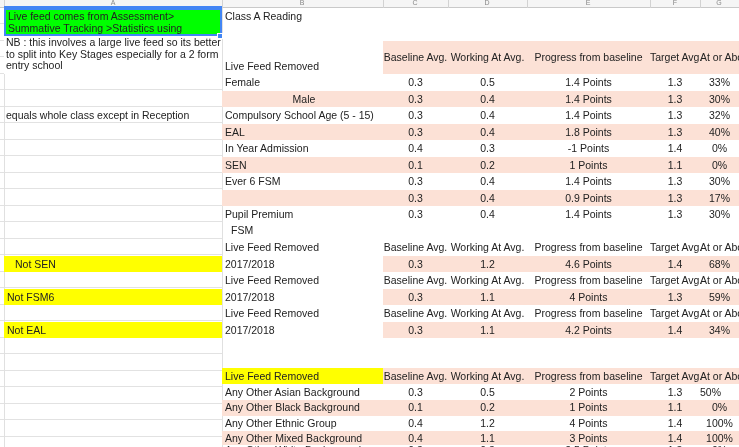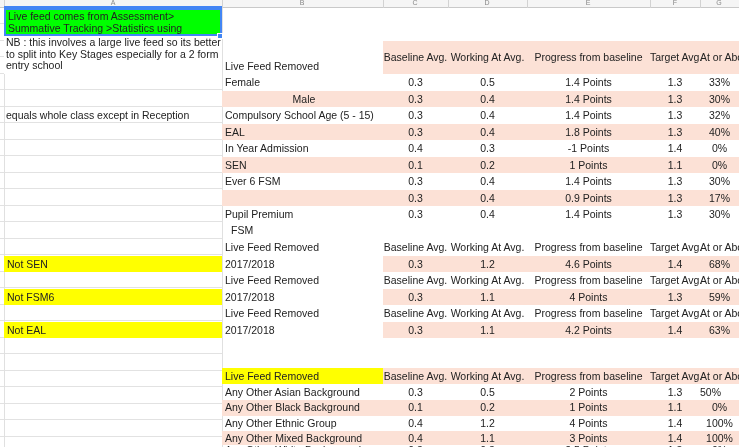--- a/index.html
+++ b/index.html
@@ -53,20 +53,21 @@
       <span class="colsep" style="left: 650px;"></span>
       <span class="colsep" style="left: 700px;"></span>
     </div>
   <div id="colsel" class="abs"></div>
 
   <div id="nb-cover" class="abs"></div>
   <div id="note-green" class="abs">Live feed comes from Assessment&gt; Summative Tracking &gt;Statistics using various groupings</div>
   <div id="fill-handle" class="abs"></div>
   <div id="note-nb" class="abs">NB : this involves a large live feed so its better to split into Key Stages especially for a 2 form entry school</div>
   <div id="note-equals" class="abs">equals whole class except in Reception</div>
+  <div id="sheet-title" class="abs">Class A Reading</div>
 
   <div id="dyn">
       <div class="cell" style="left: 383px; top: 41px; width: 356px; height: 33px; background: rgb(252, 225, 214);"></div>
       <div class="cell" style="left: 383px; top: 41px; width: 65px; height: 33px; line-height: 33px; text-align: center; padding-left: 0px; box-sizing: border-box;">Baseline Avg.</div>
       <div class="cell" style="left: 448px; top: 41px; width: 79px; height: 33px; line-height: 33px; text-align: center; padding-left: 0px; box-sizing: border-box;">Working At Avg.</div>
       <div class="cell" style="left: 527px; top: 41px; width: 123px; height: 33px; line-height: 33px; text-align: center; padding-left: 0px; box-sizing: border-box;">Progress from baseline</div>
       <div class="cell" style="left: 650px; top: 41px; width: 50px; height: 33px; line-height: 33px; text-align: center; padding-left: 0px; box-sizing: border-box;">Target Avg.</div>
       <div class="cell" style="left: 700px; top: 41px; width: 39px; height: 33px; line-height: 33px; text-align: center; padding-left: 0px; box-sizing: border-box;">At or Above</div>
       <div class="cell" style="left: 222px; top: 57.5px; width: 161px; height: 16.5px; line-height: 16.5px; text-align: left; padding-left: 3px; box-sizing: border-box;">Live Feed Removed</div>
       <div class="cell" style="left: 222px; top: 74px; width: 161px; height: 16.5px; line-height: 16.5px; text-align: left; padding-left: 3px; box-sizing: border-box;">Female</div>
@@ -127,21 +128,21 @@
       <div class="cell" style="left: 527px; top: 206px; width: 123px; height: 16.5px; line-height: 16.5px; text-align: center; padding-left: 0px; box-sizing: border-box;">1.4 Points</div>
       <div class="cell" style="left: 650px; top: 206px; width: 50px; height: 16.5px; line-height: 16.5px; text-align: center; padding-left: 0px; box-sizing: border-box;">1.3</div>
       <div class="cell" style="left: 700px; top: 206px; width: 39px; height: 16.5px; line-height: 16.5px; text-align: center; padding-left: 0px; box-sizing: border-box;">30%</div>
       <div class="cell" style="left: 222px; top: 239px; width: 161px; height: 16.5px; line-height: 16.5px; text-align: left; padding-left: 3px; box-sizing: border-box;">Live Feed Removed</div>
       <div class="cell" style="left: 383px; top: 239px; width: 65px; height: 16.5px; line-height: 16.5px; text-align: center; padding-left: 0px; box-sizing: border-box;">Baseline Avg.</div>
       <div class="cell" style="left: 448px; top: 239px; width: 79px; height: 16.5px; line-height: 16.5px; text-align: center; padding-left: 0px; box-sizing: border-box;">Working At Avg.</div>
       <div class="cell" style="left: 527px; top: 239px; width: 123px; height: 16.5px; line-height: 16.5px; text-align: center; padding-left: 0px; box-sizing: border-box;">Progress from baseline</div>
       <div class="cell" style="left: 650px; top: 239px; width: 50px; height: 16.5px; line-height: 16.5px; text-align: center; padding-left: 0px; box-sizing: border-box;">Target Avg.</div>
       <div class="cell" style="left: 700px; top: 239px; width: 39px; height: 16.5px; line-height: 16.5px; text-align: center; padding-left: 0px; box-sizing: border-box;">At or Above</div>
       <div class="cell" style="left: 4px; top: 255.5px; width: 218px; height: 16.5px; background: rgb(255, 255, 0);"></div>
-      <div class="cell" style="left: 4px; top: 255.5px; width: 218px; height: 16.5px; line-height: 16.5px; text-align: left; padding-left: 3px; box-sizing: border-box;">Not SEN</div>
+      <div class="cell" style="left: 12px; top: 255.5px; width: 218px; height: 16.5px; line-height: 16.5px; text-align: left; padding-left: 3px; box-sizing: border-box;">Not SEN</div>
       <div class="cell" style="left: 222px; top: 255.5px; width: 161px; height: 16.5px; line-height: 16.5px; text-align: left; padding-left: 3px; box-sizing: border-box;">2017/2018</div>
       <div class="cell" style="left: 383px; top: 255.5px; width: 356px; height: 16.5px; background: rgb(252, 225, 214);"></div>
       <div class="cell" style="left: 383px; top: 255.5px; width: 65px; height: 16.5px; line-height: 16.5px; text-align: center; padding-left: 0px; box-sizing: border-box;">0.3</div>
       <div class="cell" style="left: 448px; top: 255.5px; width: 79px; height: 16.5px; line-height: 16.5px; text-align: center; padding-left: 0px; box-sizing: border-box;">1.2</div>
       <div class="cell" style="left: 527px; top: 255.5px; width: 123px; height: 16.5px; line-height: 16.5px; text-align: center; padding-left: 0px; box-sizing: border-box;">4.6 Points</div>
       <div class="cell" style="left: 650px; top: 255.5px; width: 50px; height: 16.5px; line-height: 16.5px; text-align: center; padding-left: 0px; box-sizing: border-box;">1.4</div>
       <div class="cell" style="left: 700px; top: 255.5px; width: 39px; height: 16.5px; line-height: 16.5px; text-align: center; padding-left: 0px; box-sizing: border-box;">68%</div>
       <div class="cell" style="left: 222px; top: 272px; width: 161px; height: 16.5px; line-height: 16.5px; text-align: left; padding-left: 3px; box-sizing: border-box;">Live Feed Removed</div>
       <div class="cell" style="left: 383px; top: 272px; width: 65px; height: 16.5px; line-height: 16.5px; text-align: center; padding-left: 0px; box-sizing: border-box;">Baseline Avg.</div>
       <div class="cell" style="left: 448px; top: 272px; width: 79px; height: 16.5px; line-height: 16.5px; text-align: center; padding-left: 0px; box-sizing: border-box;">Working At Avg.</div>
@@ -164,21 +165,21 @@
       <div class="cell" style="left: 650px; top: 305px; width: 50px; height: 16.5px; line-height: 16.5px; text-align: center; padding-left: 0px; box-sizing: border-box;">Target Avg.</div>
       <div class="cell" style="left: 700px; top: 305px; width: 39px; height: 16.5px; line-height: 16.5px; text-align: center; padding-left: 0px; box-sizing: border-box;">At or Above</div>
       <div class="cell" style="left: 4px; top: 321.5px; width: 218px; height: 16.5px; background: rgb(255, 255, 0);"></div>
       <div class="cell" style="left: 4px; top: 321.5px; width: 218px; height: 16.5px; line-height: 16.5px; text-align: left; padding-left: 3px; box-sizing: border-box;">Not EAL</div>
       <div class="cell" style="left: 222px; top: 321.5px; width: 161px; height: 16.5px; line-height: 16.5px; text-align: left; padding-left: 3px; box-sizing: border-box;">2017/2018</div>
       <div class="cell" style="left: 383px; top: 321.5px; width: 356px; height: 16.5px; background: rgb(252, 225, 214);"></div>
       <div class="cell" style="left: 383px; top: 321.5px; width: 65px; height: 16.5px; line-height: 16.5px; text-align: center; padding-left: 0px; box-sizing: border-box;">0.3</div>
       <div class="cell" style="left: 448px; top: 321.5px; width: 79px; height: 16.5px; line-height: 16.5px; text-align: center; padding-left: 0px; box-sizing: border-box;">1.1</div>
       <div class="cell" style="left: 527px; top: 321.5px; width: 123px; height: 16.5px; line-height: 16.5px; text-align: center; padding-left: 0px; box-sizing: border-box;">4.2 Points</div>
       <div class="cell" style="left: 650px; top: 321.5px; width: 50px; height: 16.5px; line-height: 16.5px; text-align: center; padding-left: 0px; box-sizing: border-box;">1.4</div>
-      <div class="cell" style="left: 700px; top: 321.5px; width: 39px; height: 16.5px; line-height: 16.5px; text-align: center; padding-left: 0px; box-sizing: border-box;">63%</div>
+      <div class="cell" style="left: 700px; top: 321.5px; width: 39px; height: 16.5px; line-height: 16.5px; text-align: center; padding-left: 0px; box-sizing: border-box;">34%</div>
       <div class="cell" style="left: 222px; top: 368px; width: 161px; height: 16px; background: rgb(255, 255, 0);"></div>
       <div class="cell" style="left: 383px; top: 368px; width: 356px; height: 16px; background: rgb(252, 225, 214);"></div>
       <div class="cell" style="left: 222px; top: 368px; width: 161px; height: 16px; line-height: 16px; text-align: left; padding-left: 3px; box-sizing: border-box;">Live Feed Removed</div>
       <div class="cell" style="left: 383px; top: 368px; width: 65px; height: 16px; line-height: 16px; text-align: center; padding-left: 0px; box-sizing: border-box;">Baseline Avg.</div>
       <div class="cell" style="left: 448px; top: 368px; width: 79px; height: 16px; line-height: 16px; text-align: center; padding-left: 0px; box-sizing: border-box;">Working At Avg.</div>
       <div class="cell" style="left: 527px; top: 368px; width: 123px; height: 16px; line-height: 16px; text-align: center; padding-left: 0px; box-sizing: border-box;">Progress from baseline</div>
       <div class="cell" style="left: 650px; top: 368px; width: 50px; height: 16px; line-height: 16px; text-align: center; padding-left: 0px; box-sizing: border-box;">Target Avg.</div>
       <div class="cell" style="left: 700px; top: 368px; width: 39px; height: 16px; line-height: 16px; text-align: center; padding-left: 0px; box-sizing: border-box;">At or Above</div>
       <div class="cell" style="left: 222px; top: 384px; width: 161px; height: 16px; line-height: 16px; text-align: left; padding-left: 3px; box-sizing: border-box;">Any Other Asian Background</div>
       <div class="cell" style="left: 383px; top: 384px; width: 65px; height: 16px; line-height: 16px; text-align: center; padding-left: 0px; box-sizing: border-box;">0.3</div>

